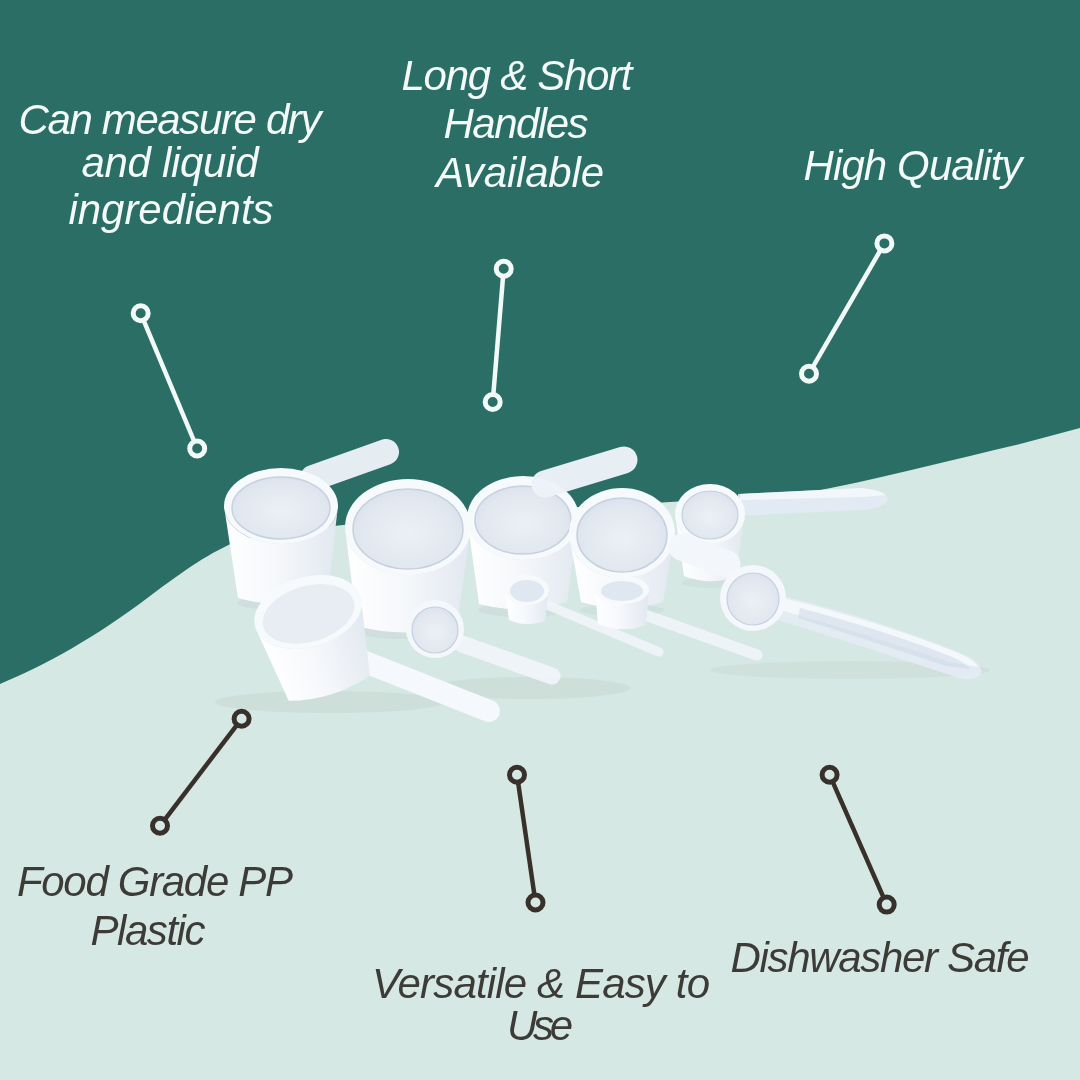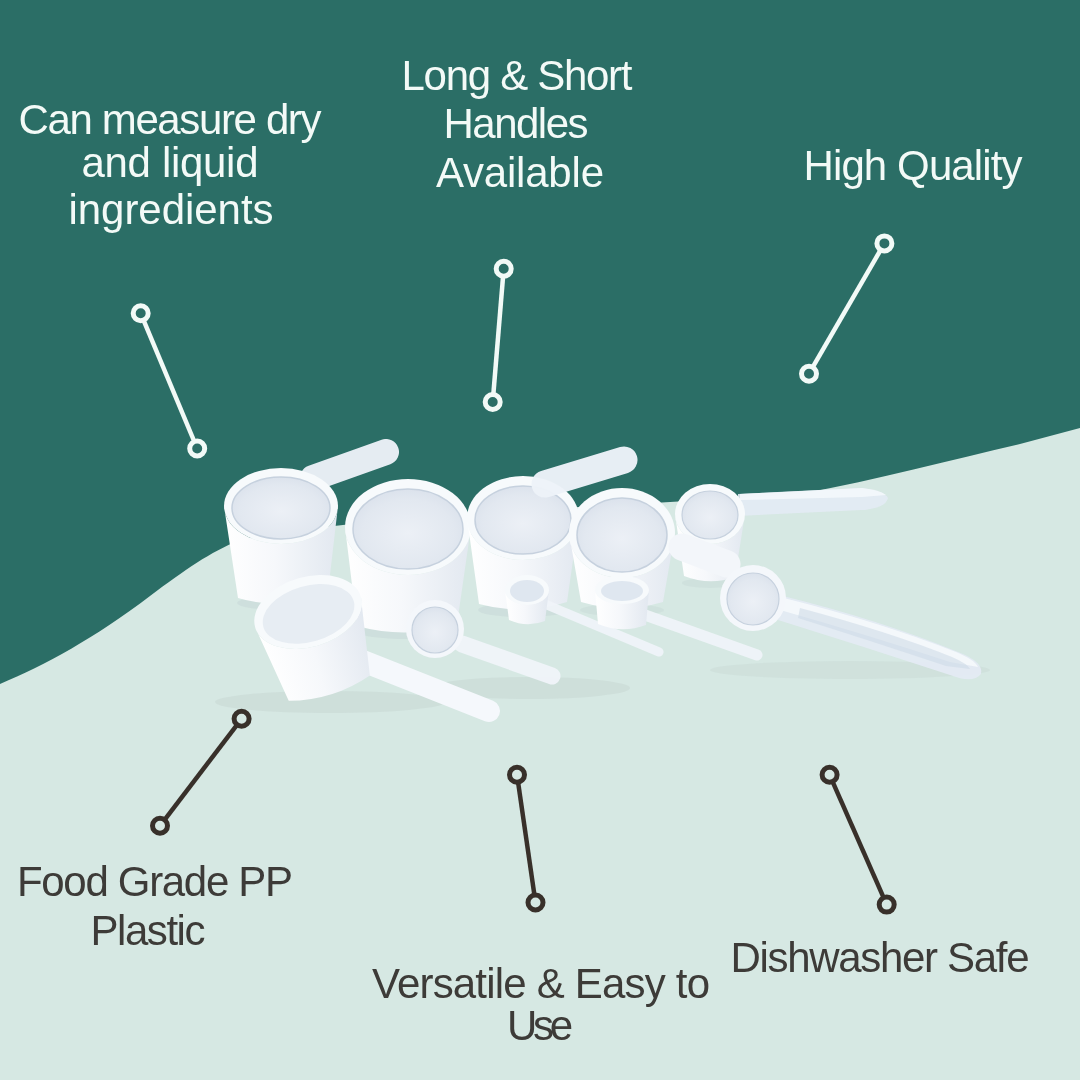--- a/index.html
+++ b/index.html
@@ -1,17 +1,17 @@
 <!DOCTYPE html>
 <html><head>
 <meta charset="utf-8">
 <style>
   html,body{margin:0;padding:0;}
   #stage{position:relative;width:1080px;height:1080px;overflow:hidden;
-         font-family:"Liberation Sans", sans-serif;background:#d6e8e3;}
+         font-family:"Liberation Sans", sans-serif;background:#d6e8e3;font-style:italic;}
   svg{display:block;}
 </style>
 </head>
 <body>
 <div id="stage">
 <svg width="1080" height="1080" viewBox="0 0 1080 1080">
   <defs>
     <linearGradient id="cupbody" x1="0" y1="0" x2="1" y2="0">
       <stop offset="0" stop-color="#ffffff"></stop>
       <stop offset="0.45" stop-color="#f6f8fb"></stop>

